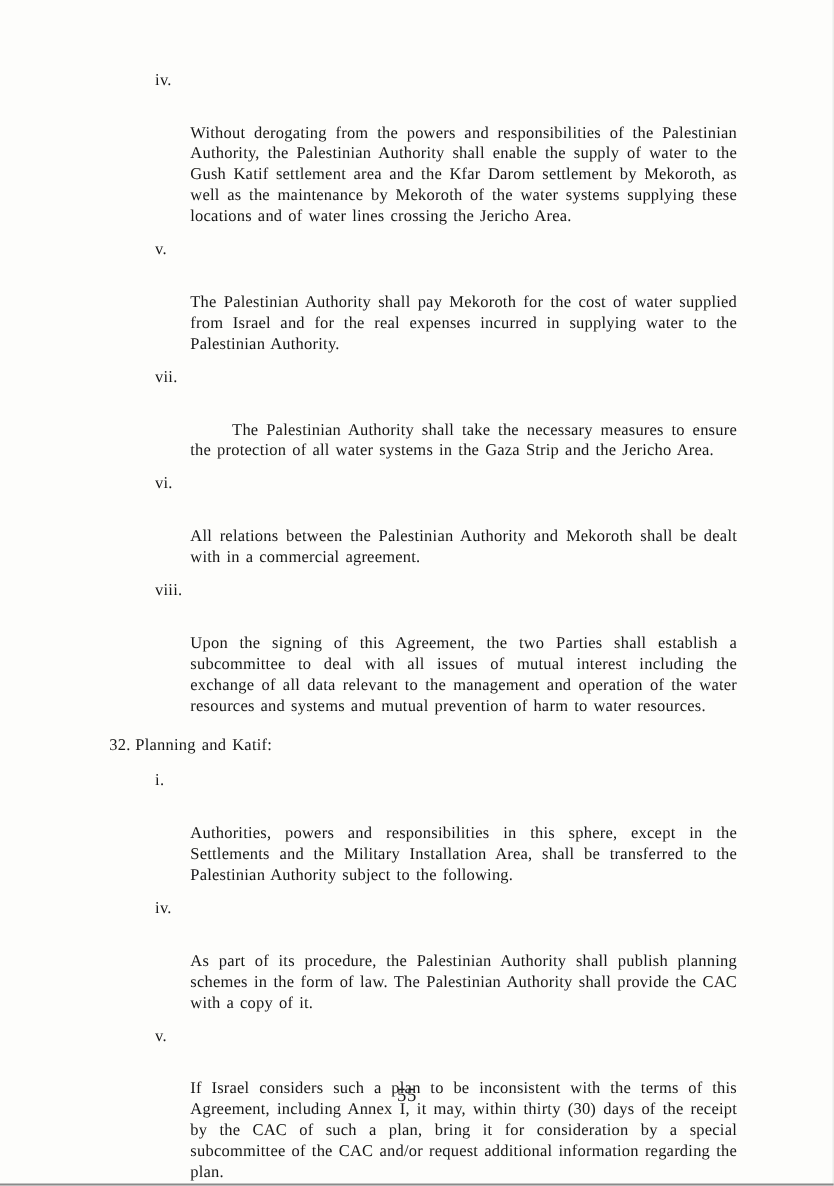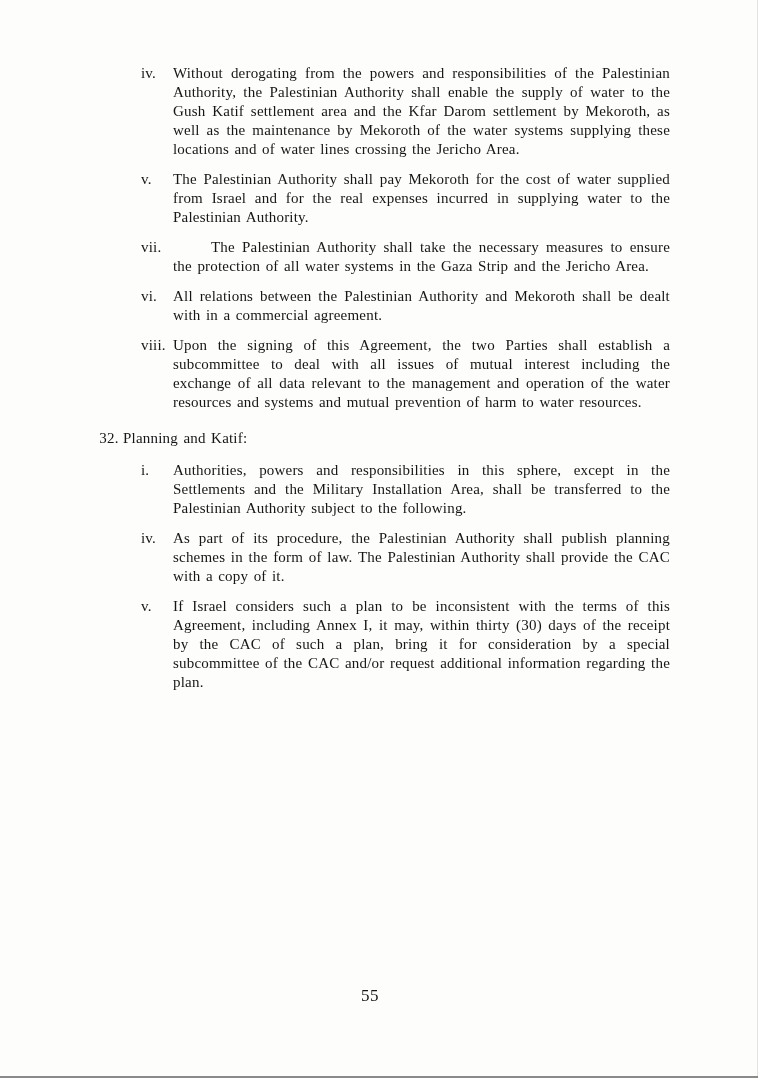--- a/index.html
+++ b/index.html
@@ -35,20 +35,21 @@
     display: flex;
     margin: 0 0 11px 46px;
   }
   .item .marker {
     flex: 0 0 32px;
     white-space: nowrap;
   }
   .item .body {
     flex: 1 1 auto;
     text-align: justify;
+    margin-top: 48px;
   }
   .item.tab-first .body {
     text-indent: 38px;
   }
   .section-heading {
     display: flex;
     margin: 17px 0 13px 0;
   }
   .section-heading .sec-num {
     flex: 0 0 28px;

